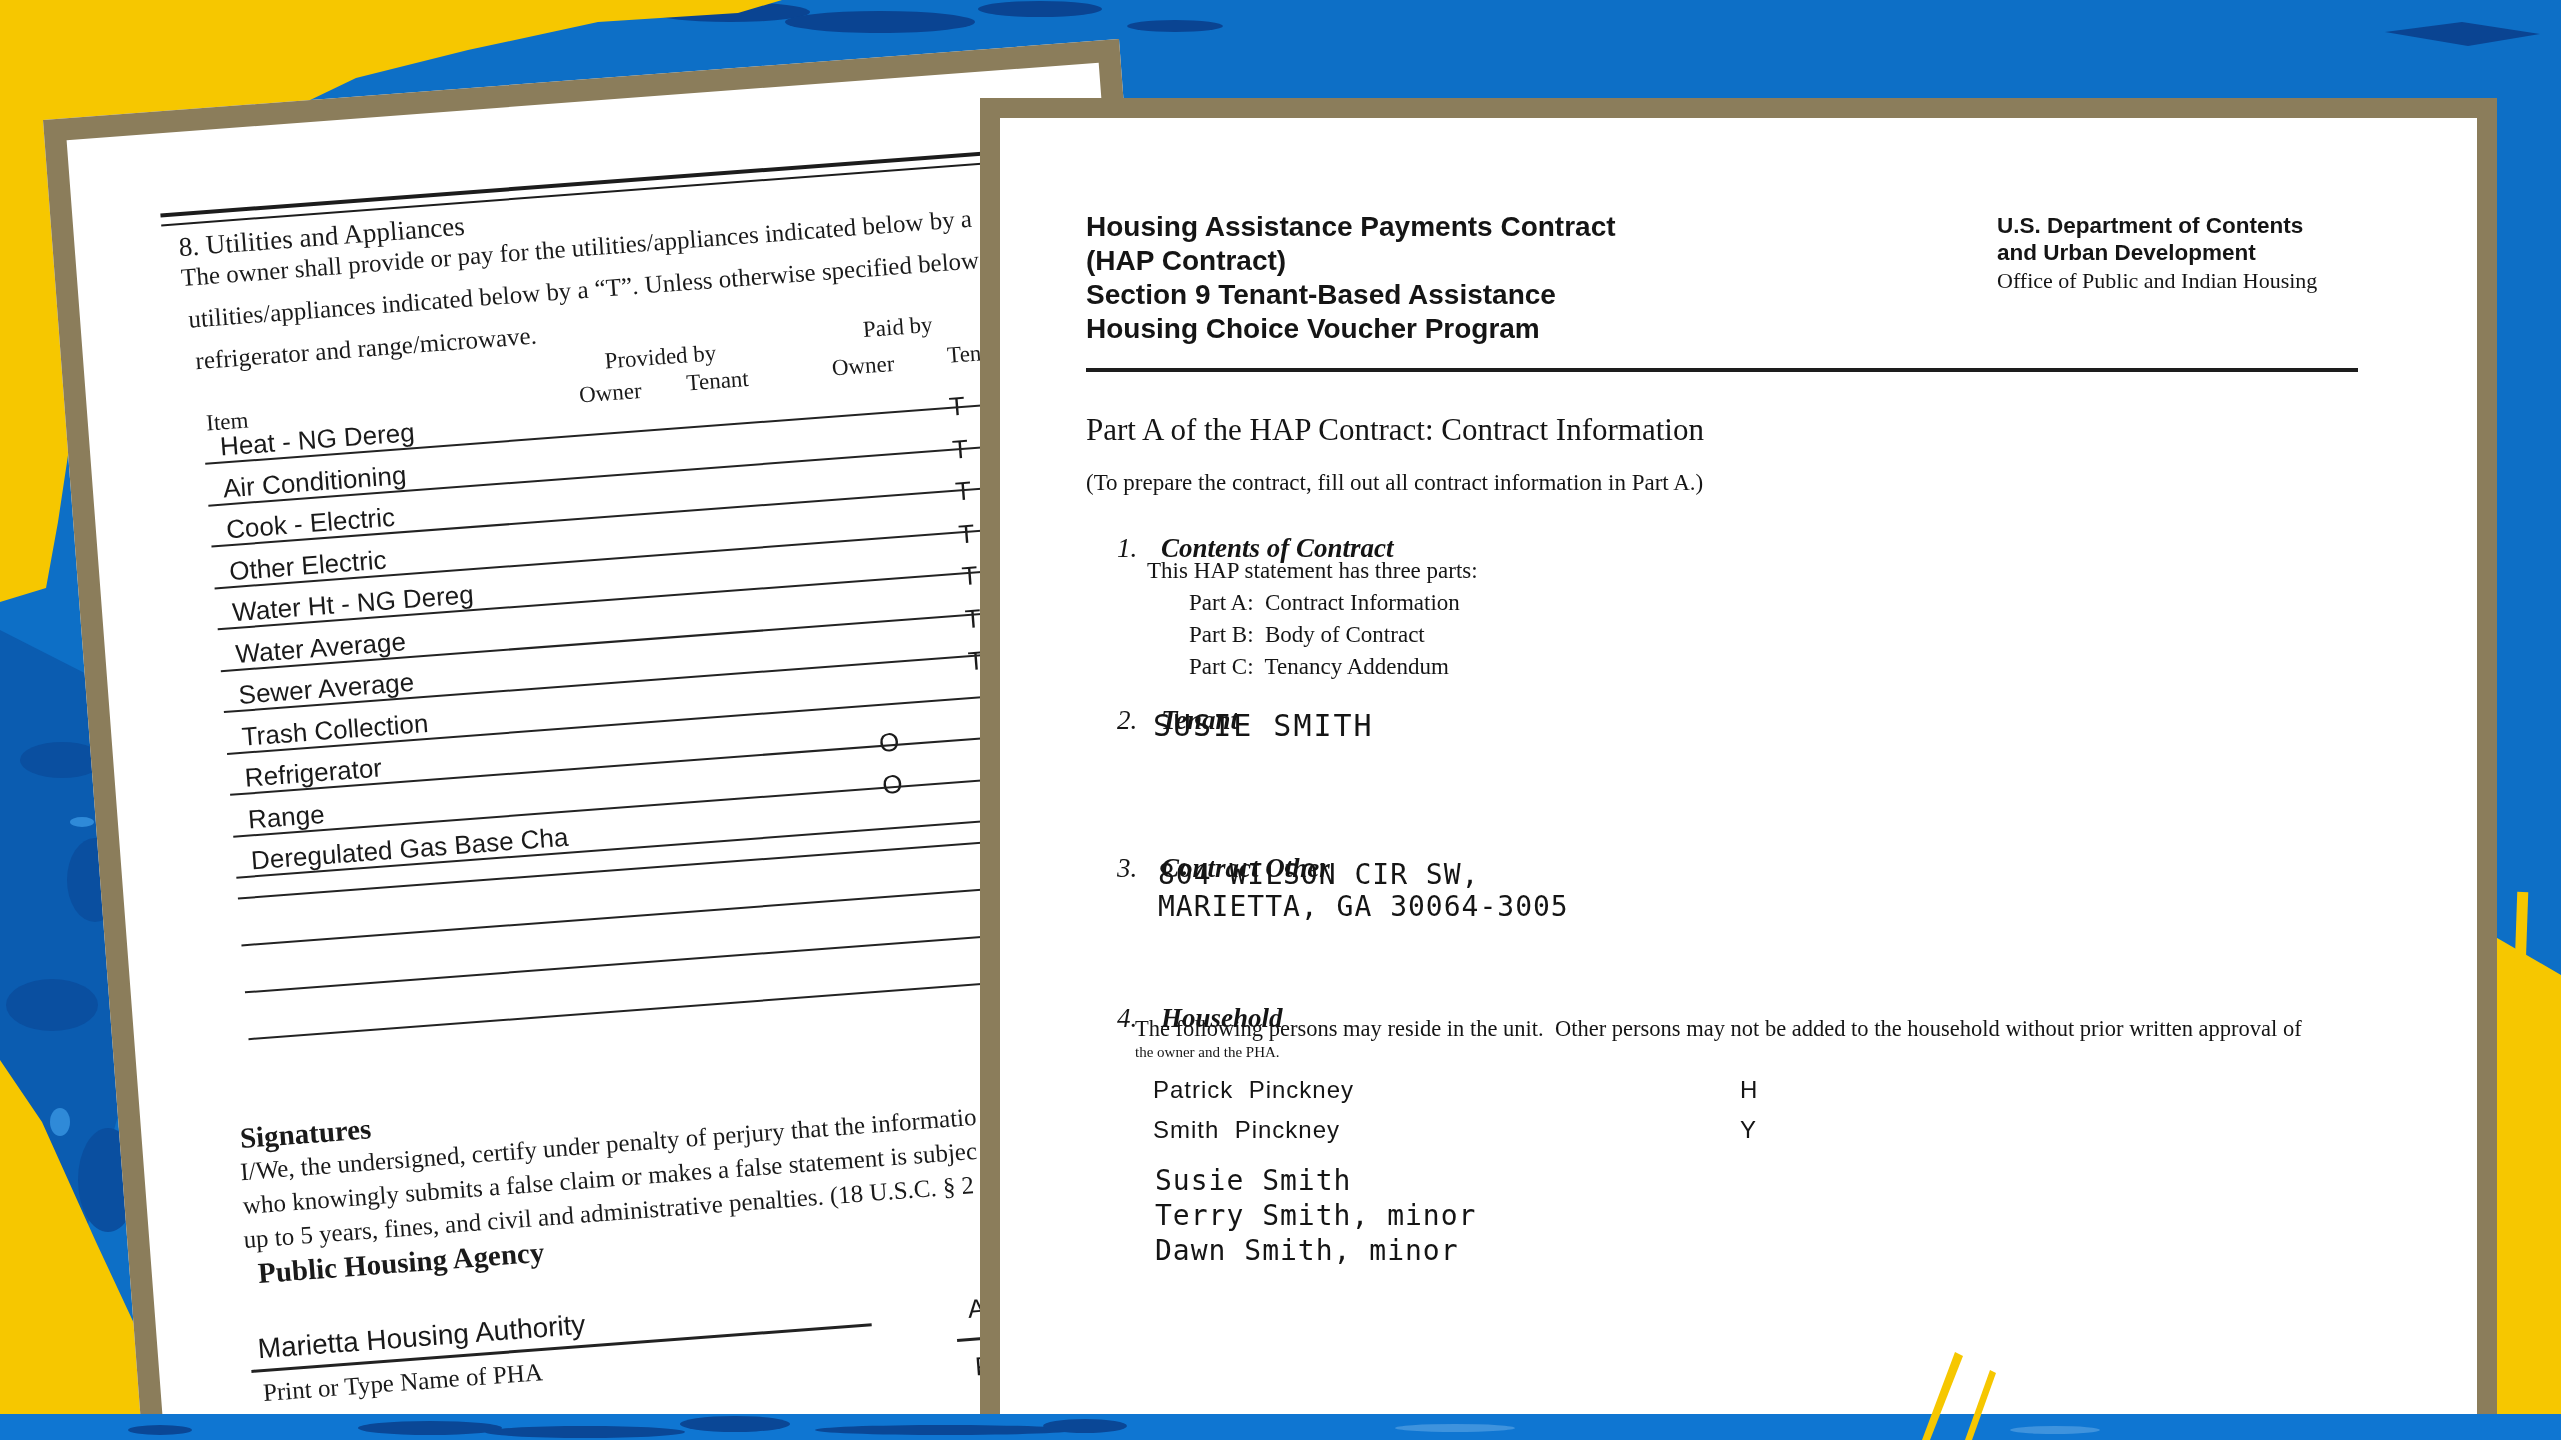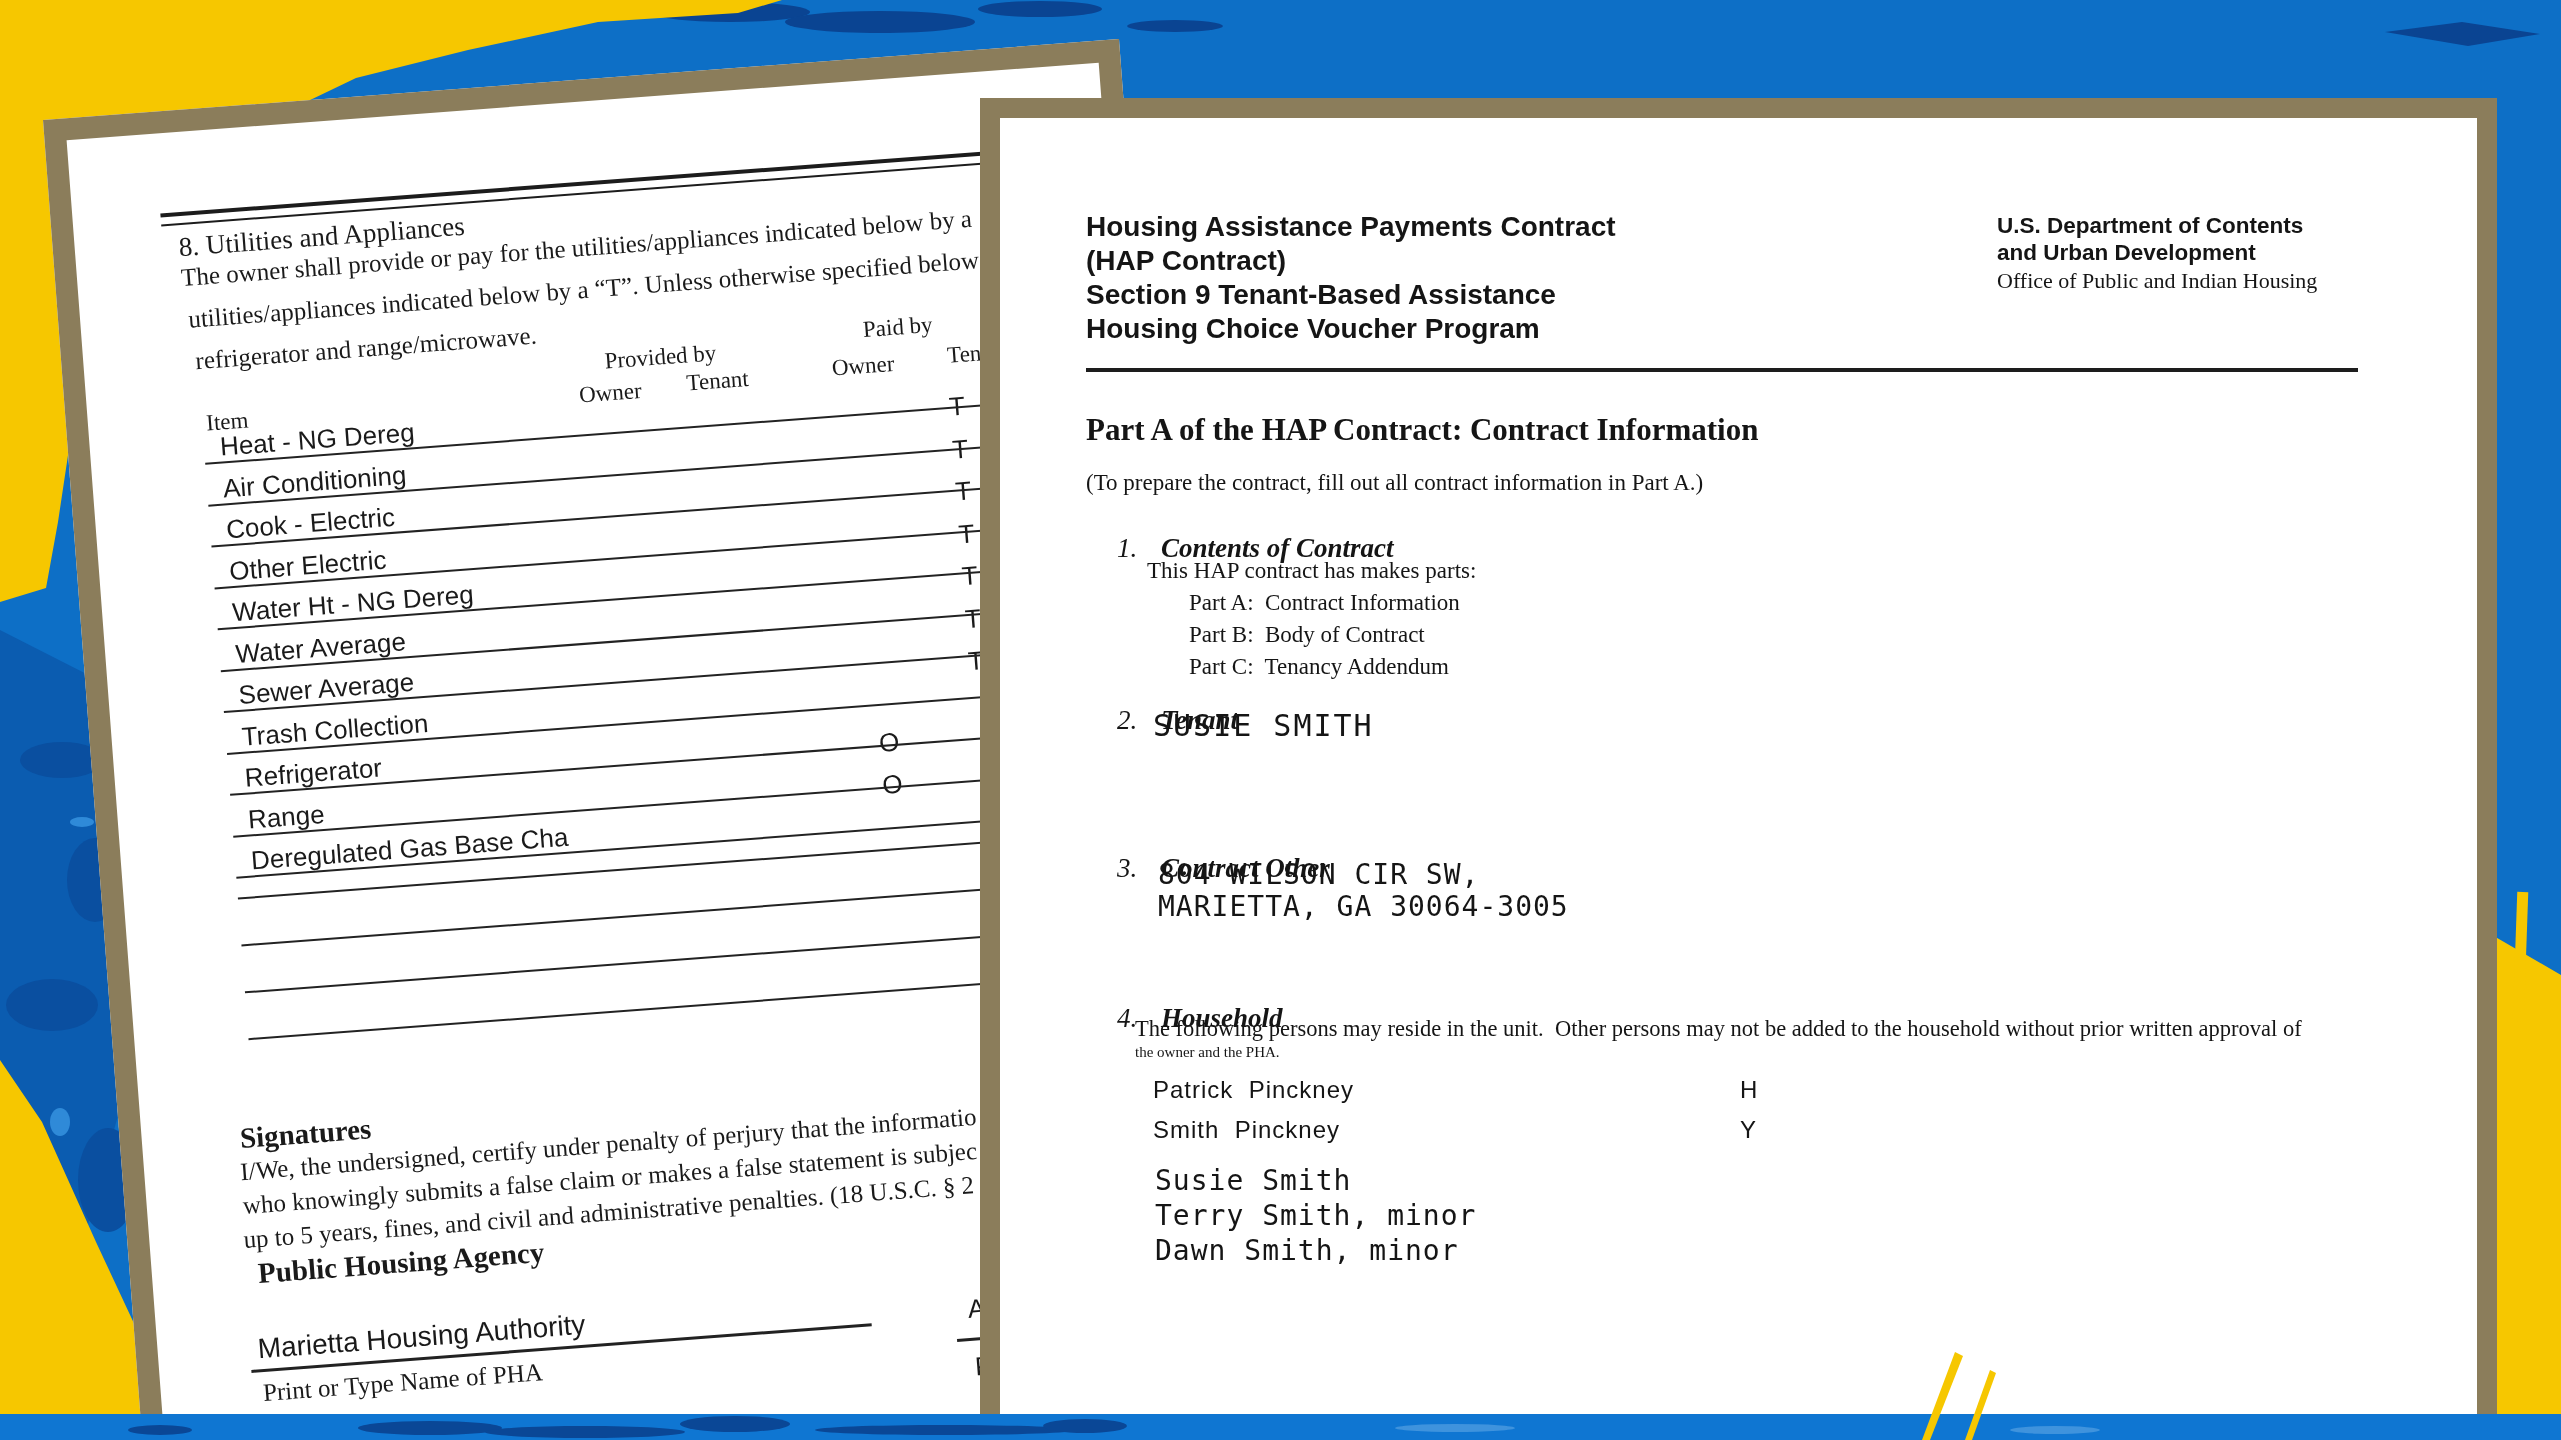--- a/index.html
+++ b/index.html
@@ -49,21 +49,21 @@
   
   .doc-right{position:absolute;left:980px;top:98px;width:1477px;height:1342px;
              background:#ffffff;border:20px solid #8b7d5b;z-index:4;color:#151515;}
   .doc-right .abs{white-space:pre;}
   .r-title{left:86px;top:92px;font-family:"Liberation Sans",sans-serif;font-weight:bold;
            font-size:28px;line-height:34px;white-space:pre;}
   .r-dept{left:997px;top:94px;font-family:"Liberation Sans",sans-serif;font-weight:bold;
           font-size:22.5px;line-height:27px;}
   .r-office{left:997px;top:150px;font-size:22px;}
   .r-hr{left:86px;top:250px;width:1272px;border-top:4px solid #1d1d1d;}
-  .r-parthead{left:86px;top:294px;font-size:31px;font-weight:bold;}
+  .r-parthead{left:86px;top:294px;font-size:31px;}
   .r-note{left:86px;top:352px;font-size:23px;}
   .sec{font-size:27px;font-style:italic;}
   .sec .num{display:inline-block;width:44px;}
   .sec .title{font-weight:bold;}
   .mono{font-family:"DejaVu Sans Mono",monospace;}
   .sansrow{font-family:"Liberation Sans",sans-serif;letter-spacing:1px;}
   
   .band{position:absolute;left:0;top:1414px;z-index:30;}
   .strokes{position:absolute;left:1898px;top:1340px;z-index:31;}
 </style>
@@ -207,21 +207,21 @@
   <div class="abs r-dept">U.S. Department of Contents</div>
   <div class="abs r-dept" style="top:121px">and Urban Development</div>
   <div class="abs r-office">Office of Public and Indian Housing</div>
   <div class="abs r-hr"></div>
   <div class="abs r-parthead">Part A of the HAP Contract: Contract Information</div>
   <div class="abs r-note">(To prepare the contract, fill out all contract information in Part A.)</div>
 
   <div class="abs sec" style="left:90px;top:384px">
     <span class="num">1.</span><span class="title">Contents of Contract</span>
   </div>
-  <div class="abs" style="left:147px;top:440px;font-size:23px">This HAP contract has makes parts:</div>
+  <div class="abs" style="left:147px;top:440px;font-size:23px">This HAP statement has three parts:</div>
   <div class="abs" style="left:189px;top:472px;font-size:23px">Part A:  Contract Information</div>
   <div class="abs" style="left:189px;top:504px;font-size:23px">Part B:  Body of Contract</div>
   <div class="abs" style="left:189px;top:536px;font-size:23px">Part C:  Tenancy Addendum</div>
 
   <div class="abs sec" style="left:90px;top:556px">
     <span class="num">2.</span><span class="title">Tenant</span>
   </div>
   <div class="abs mono" style="left:153px;top:590px;font-size:30px;letter-spacing:2px">SUSIE SMITH</div>
 
   <div class="abs sec" style="left:90px;top:704px">

